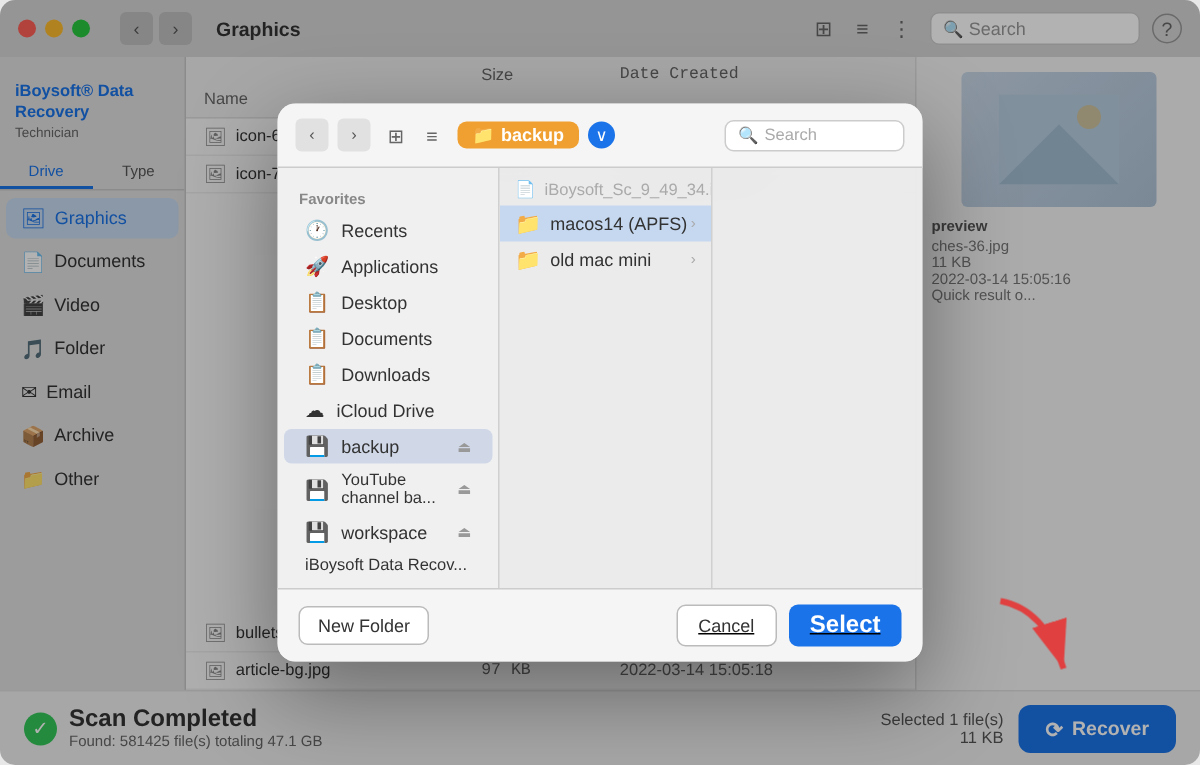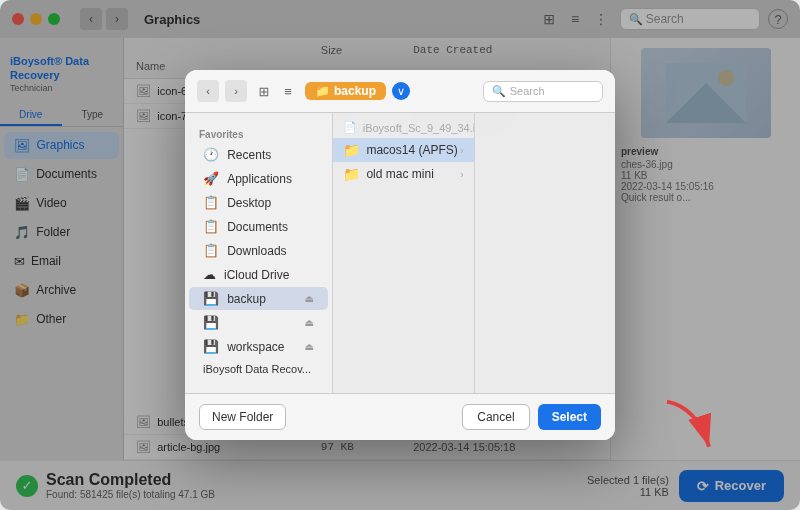--- a/index.html
+++ b/index.html
@@ -97,23 +97,23 @@
     .browser-item.selected { background: #c5d8f0; }
     .browser-item-left { display: flex; align-items: center; gap: 6px; }
     .browser-folder-icon { color: #5b9bd5; font-size: 14px; }
     .browser-chevron { color: #aaa; font-size: 10px; }
     .browser-item-name { font-size: 12px; }
     .gray-file { color: #aaa; font-size: 11px; }
 
     
     .modal-footer { display: flex; align-items: center; justify-content: space-between; padding: 10px 14px; border-top: 1px solid #ccc; background: rgba(245,245,245,0.95); gap: 44px; }
     .new-folder-btn { background: white; border: 1px solid #bbb; border-radius: 6px; padding: 5px 12px; font-size: 12px; cursor: pointer; color: #333; }
-    .modal-footer-btns { display: flex; gap: 8px; }
+    .modal-footer-btns { display: flex; gap: 8px; text-decoration: underline; }
     .cancel-btn { background: white; border: 1px solid #bbb; border-radius: 6px; padding: 5px 14px; font-size: 12px; cursor: pointer; color: #333; }
-    .select-btn { background: #1a73e8; color: white; border: none; border-radius: 6px; padding: 5px 14px; font-size: 12px; font-weight: 600; cursor: pointer; }
+    .select-btn { background: #1a73e8; color: white; border: none; border-radius: 6px; padding: 5px 14px; font-size: 16px; font-weight: 600; cursor: pointer; }
 
     
     .arrow-overlay { position: absolute; bottom: 55px; right: 70px; z-index: 200; pointer-events: none; }
     .arrow-svg { transform: rotate(20deg); }
   </style>
 </head>
 <body>
 
 <div class="app-window">
 
@@ -311,20 +311,21 @@
             <span class="modal-sidebar-icon">☁</span>
             <span>iCloud Drive</span>
           </div>
           <div class="modal-sidebar-item active">
             <span class="modal-sidebar-icon">💾</span>
             <span>backup</span>
             <span class="modal-sidebar-eject">⏏</span>
           </div>
           <div class="modal-sidebar-item">
             <span class="modal-sidebar-icon">💾</span>
+            <span style="font-size:11px;">YouTube channel ba...</span>
             <span class="modal-sidebar-eject">⏏</span>
           </div>
           <div class="modal-sidebar-item">
             <span class="modal-sidebar-icon">💾</span>
             <span>workspace</span>
             <span class="modal-sidebar-eject">⏏</span>
           </div>
           <div class="modal-sidebar-item">
 
             <span style="font-size:11px;">iBoysoft Data Recov...</span>

